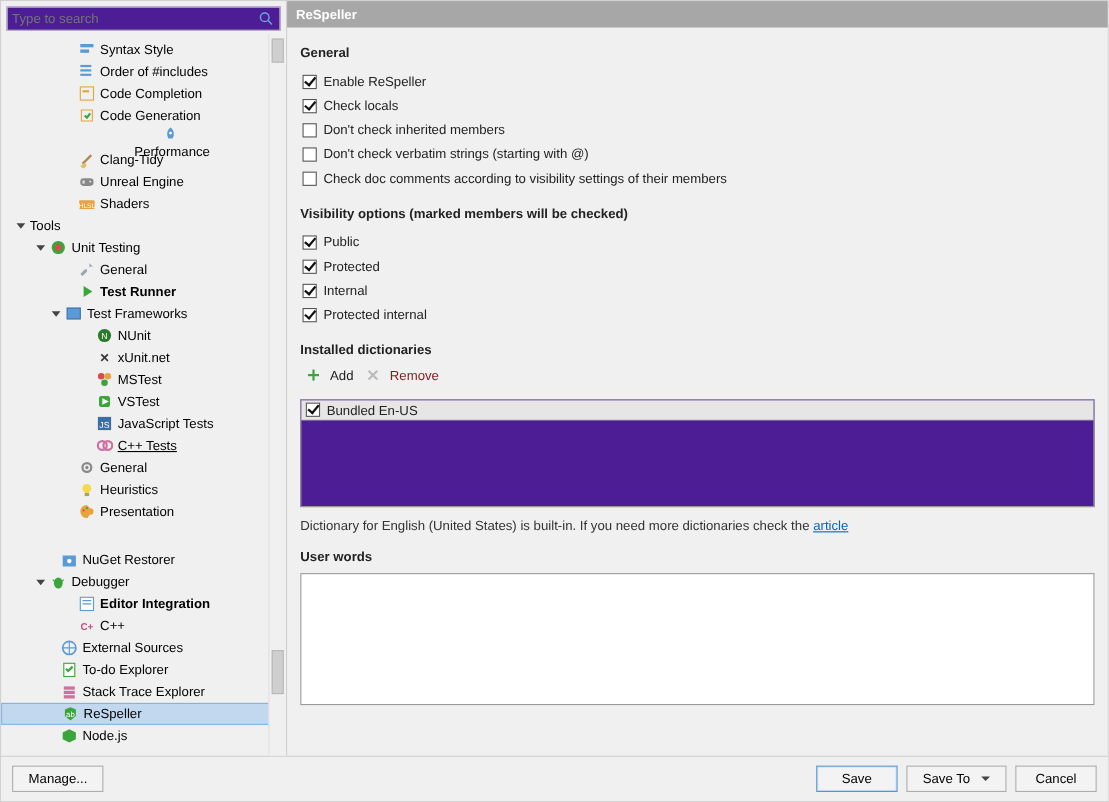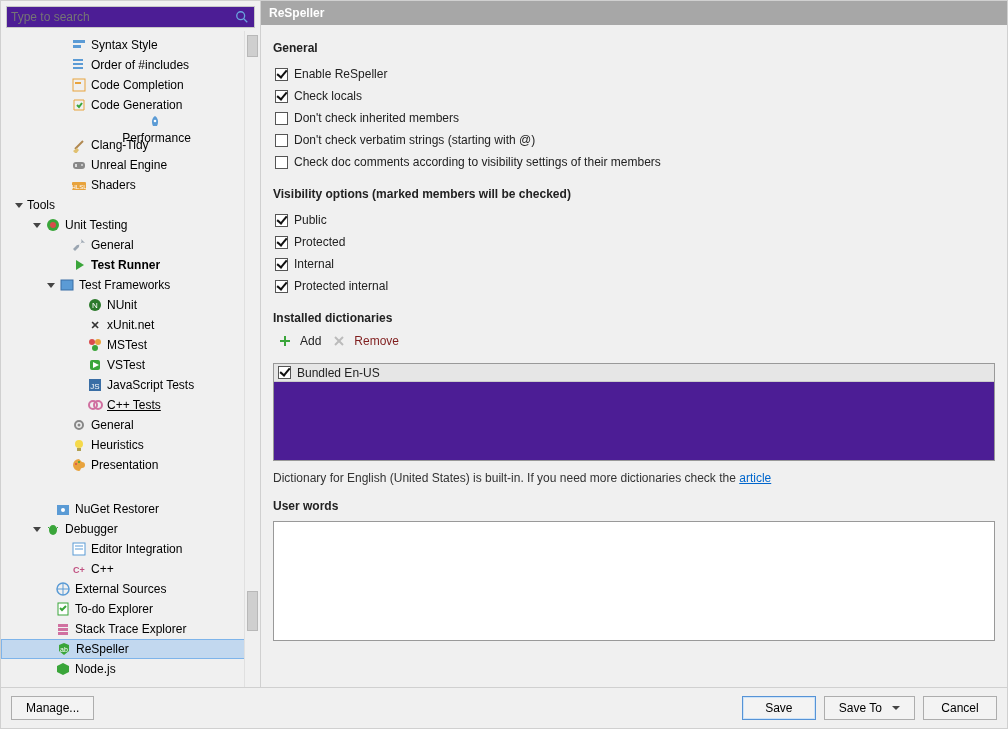--- a/index.html
+++ b/index.html
@@ -301,21 +301,21 @@
               </span>
               <span class="ico">
                 <svg width="16" height="16" viewBox="0 0 16 16">
                   <ellipse cx="8" cy="9" rx="4" ry="5" fill="#3aa53a"></ellipse>
                   <line x1="3" y1="6" x2="5" y2="8" stroke="#3aa53a"></line>
                   <line x1="13" y1="6" x2="11" y2="8" stroke="#3aa53a"></line>
                 </svg>
               </span>
               <span class="label">Debugger</span>
             </div>
-            <div class="tree-item" style="padding-left: 56px;">
+            <div class="tree-item" style="padding-left: 56px; font-weight: bold;">
               <span class="expander"></span>
               <span class="ico">
                 <svg width="16" height="16" viewBox="0 0 16 16">
                   <rect x="2" y="2" width="12" height="12" fill="#fff" stroke="#5b9bd5"></rect>
                   <line x1="4" y1="5" x2="12" y2="5" stroke="#5b9bd5"></line>
                   <line x1="4" y1="8" x2="12" y2="8" stroke="#5b9bd5"></line>
                 </svg>
               </span>
               <span class="label">Editor Integration</span>
             </div>

